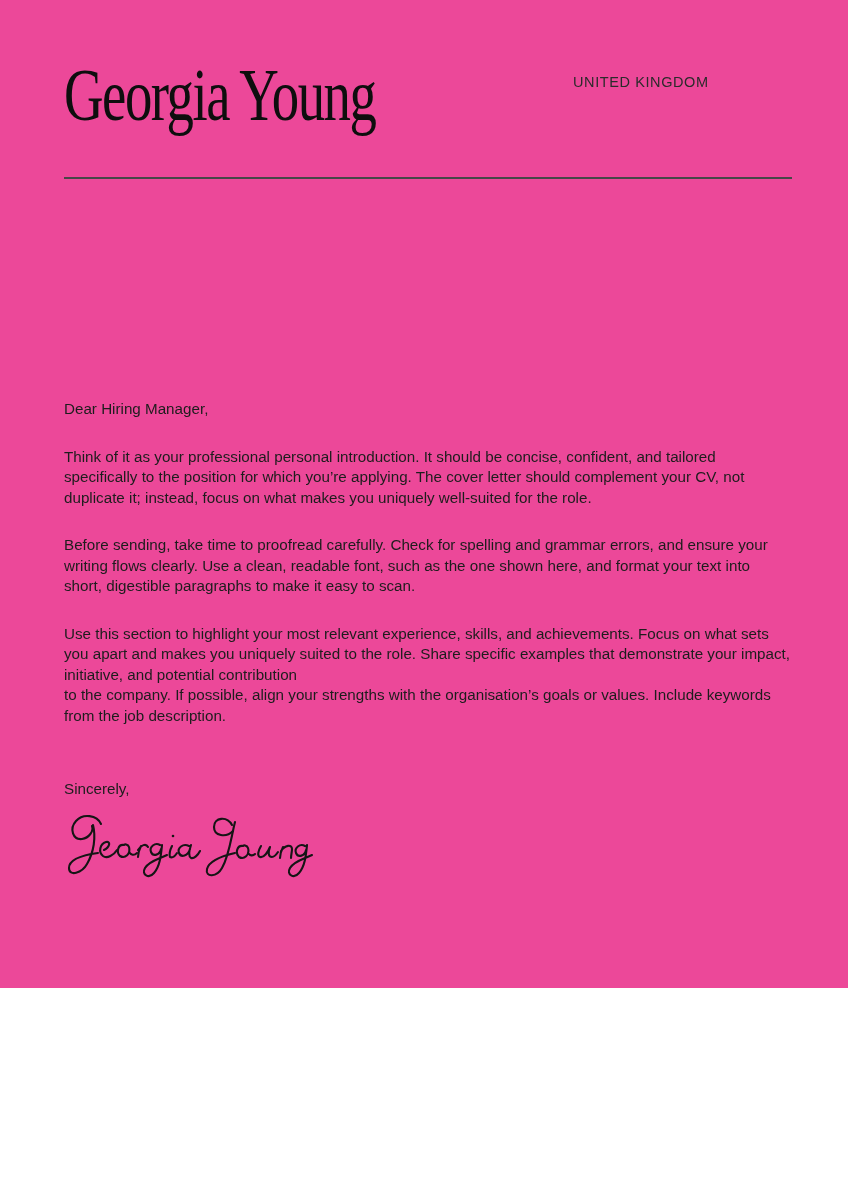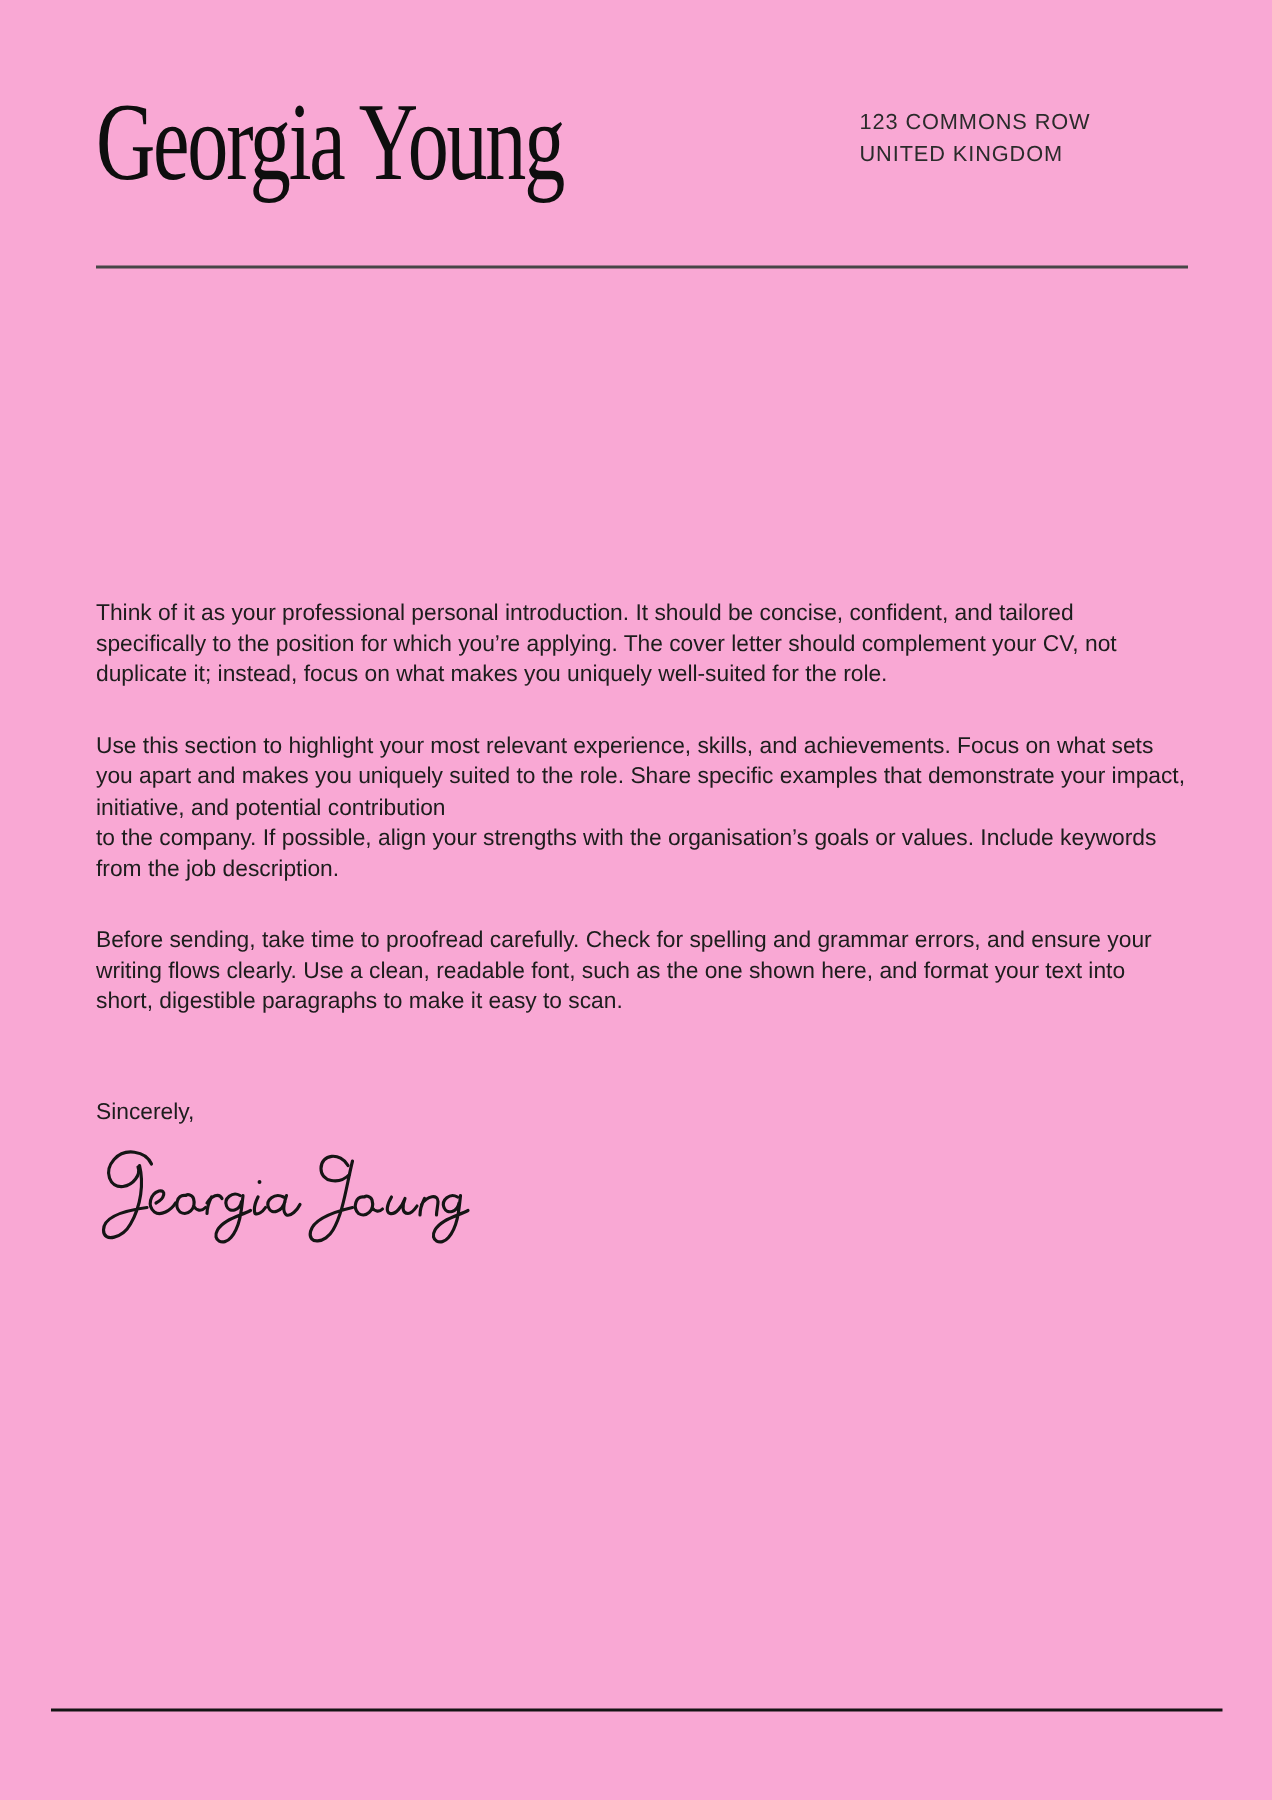--- a/index.html
+++ b/index.html
@@ -1,20 +1,20 @@
 <!DOCTYPE html>
 <html><head>
 <meta charset="utf-8">
 <style>
   html, body { margin: 0; padding: 0; background: #ffffff; }
   .page {
     position: relative;
     width: 848px;
-    height: 1200px;
-    background: #f9a8d4;
+    height: 988px;
+    background: #ec4899;
     overflow: hidden;
     font-family: "Liberation Sans", sans-serif;
     color: #1d1d1d;
   }
 
   
   .sender-name {
     position: absolute;
     left: 64px;
     top: 58px;
@@ -98,31 +98,31 @@
   }
 </style>
 </head>
 <body>
 
 <div class="page">
 
   <div class="sender-name">Georgia Young</div>
 
   <div class="sender-address">
-    <div>123 COMMONS ROW</div>
     <div>UNITED KINGDOM</div>
   </div>
 
   <div class="header-rule"></div>
 
   <main class="letter">
+    <p>Dear Hiring Manager,</p>
     <p>Think of it as your professional personal introduction. It should be concise, confident, and tailored specifically to the position for which you’re applying. The cover letter should complement your CV, not duplicate it; instead, focus on what makes you uniquely well-suited for the role.</p>
+    <p>Before sending, take time to proofread carefully. Check for spelling and grammar errors, and ensure your writing flows clearly. Use a clean, readable font, such as the one shown here, and format your text into short, digestible paragraphs to make it easy to scan.</p>
     <p>Use this section to highlight your most relevant experience, skills, and achievements. Focus on what sets you apart and makes you uniquely suited to the role. Share specific examples that demonstrate your impact, initiative, and potential contribution
 to the company. If possible, align your strengths with the organisation’s goals or values. Include keywords from the job description.</p>
-    <p>Before sending, take time to proofread carefully. Check for spelling and grammar errors, and ensure your writing flows clearly. Use a clean, readable font, such as the one shown here, and format your text into short, digestible paragraphs to make it easy to scan.</p>
     <p class="closing">Sincerely,</p>
 
     <div class="signature" role="img" aria-label="Georgia Young">
       <svg width="258" height="74" viewBox="0 0 258 74" xmlns="http://www.w3.org/2000/svg">
 
         <path class="sig-stroke" d="M 37 12 C 33 3, 19 1, 12 9 C 5 17, 9 28, 18 27 C 25 26, 30 19, 28 14"></path>
         <path class="sig-stroke" d="M 29 13 C 32 25, 30 40, 23 52 C 18 61, 5 65, 5 56 C 5 47, 19 43, 34 41"></path>
         <path class="sig-stroke" d="M 40 38 C 46 35, 47 29, 42 30 C 36 32, 34 40, 39 44 C 43 47, 50 43, 53 38"></path>
         <path class="sig-stroke" d="M 60 33 C 54 32, 52 40, 56 44 C 61 47, 67 42, 65 35 C 64 32, 60 32, 60 33 M 65 40 C 67 43, 70 44, 73 41"></path>
         <path class="sig-stroke" d="M 77 34 C 75 38, 74 42, 74 45 M 74 38 C 77 33, 82 31, 84 35"></path>

